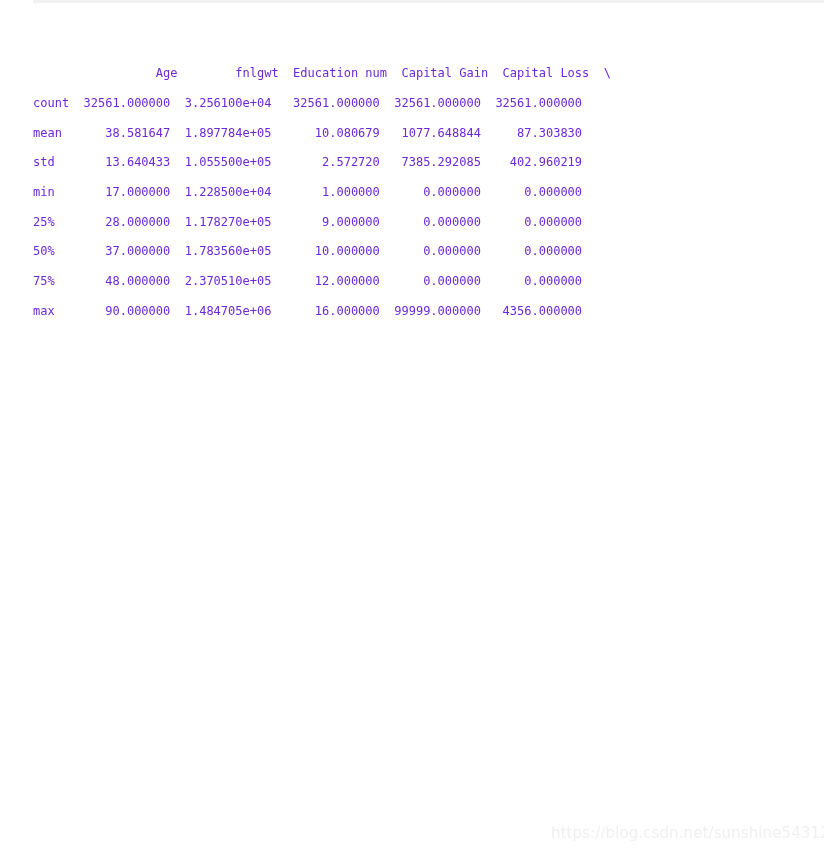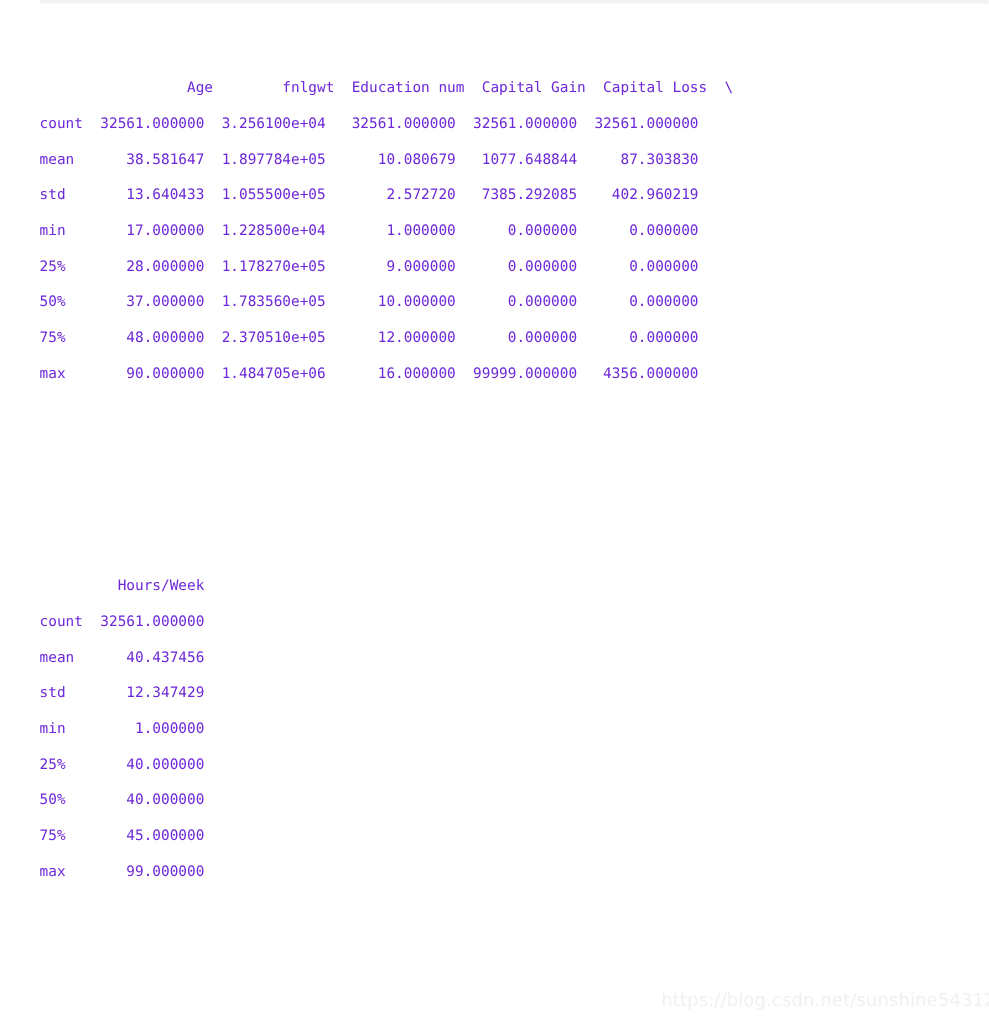--- a/index.html
+++ b/index.html
@@ -74,28 +74,19 @@
   <pre class="blk">                 Age        fnlgwt  Education num  Capital Gain  Capital Loss  \
 count  32561.000000  3.256100e+04   32561.000000  32561.000000  32561.000000
 mean      38.581647  1.897784e+05      10.080679   1077.648844     87.303830
 std       13.640433  1.055500e+05       2.572720   7385.292085    402.960219
 min       17.000000  1.228500e+04       1.000000      0.000000      0.000000
 25%       28.000000  1.178270e+05       9.000000      0.000000      0.000000
 50%       37.000000  1.783560e+05      10.000000      0.000000      0.000000
 75%       48.000000  2.370510e+05      12.000000      0.000000      0.000000
 max       90.000000  1.484705e+06      16.000000  99999.000000   4356.000000</pre>
   <div class="gap-1"></div>
-  <pre class="blk">         Hours/Week
-count  32561.000000
-mean      40.437456
-std       12.347429
-min        1.000000
-25%       40.000000
-50%       40.000000
-75%       45.000000
-max       99.000000</pre>
   <div class="gap-2"></div>
   
   
   
 </div>
 
 <div class="watermark">https://blog.csdn.net/sunshine543123</div>
 
 </body></html>

